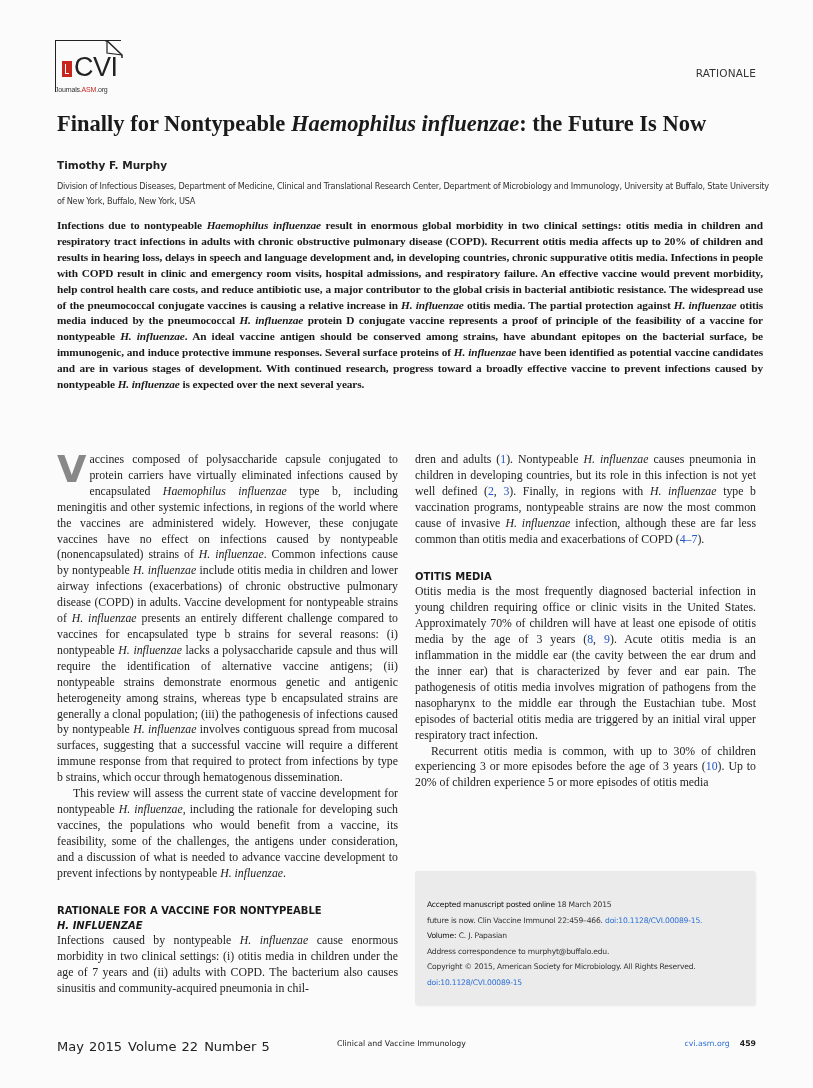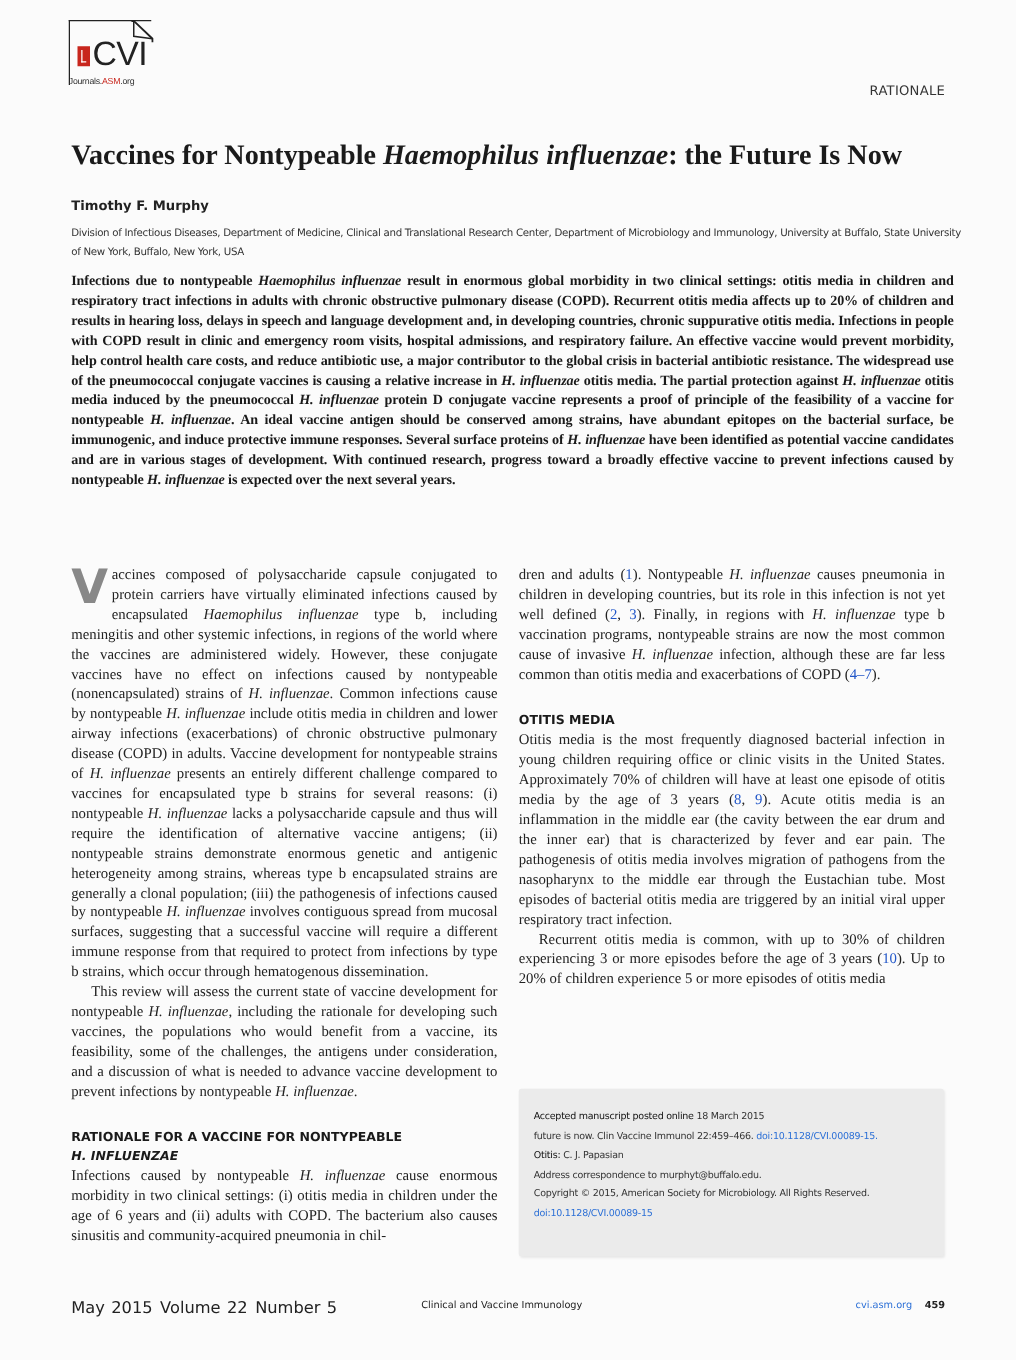--- a/index.html
+++ b/index.html
@@ -1,19 +1,19 @@
 <!DOCTYPE html>
 <html><head>
 <meta charset="utf-8">
 <style>
   * { box-sizing: border-box; margin: 0; padding: 0; }
   html, body { width: 813px; height: 1088px; background: #fbfbfb; overflow: hidden; }
   body { position: relative; color: #1a1a1a; font-family: "DejaVu Serif", serif; }
 
-  .logo { position: absolute; left: 55px; top: 16px; width: 76px; height: 58px; }
+  .logo { position: absolute; left: 55px; top: 40px; width: 76px; height: 58px; }
   .logo-frame { position: absolute; left: 0; top: 0; width: 66px; height: 52px; border-left: 1.5px solid #222; border-top: 1.5px solid #222; }
   .logo-fold { position: absolute; left: 50px; top: 0; }
   .logo-badge { position: absolute; left: 7px; top: 21px; width: 10px; height: 16px; background: #c8261d; }
   .logo-badge::after { content: ""; position: absolute; left: 3px; top: 3px; width: 3px; height: 9px; border-left: 1px solid #fff; border-bottom: 1px solid #fff; transform: skewX(-10px); }
   .logo-cvi { position: absolute; left: 19px; top: 14px; font-family: "Liberation Sans", sans-serif; font-size: 27px; letter-spacing: -0.5px; color: #222; line-height: 1; }
   .logo-url { position: absolute; left: 0; top: 46px; font-family: "Liberation Sans", sans-serif; font-size: 7px; color: #333; white-space: nowrap; letter-spacing: -0.2px; }
   .logo-url .asm { color: #c8261d; }
 
   .section-label { position: absolute; right: 57px; top: 67px; font-family: "DejaVu Sans", sans-serif; font-size: 10.5px; color: #333; letter-spacing: 0.2px; }
 
@@ -31,21 +31,21 @@
   .col-right { left: 415px; top: 452px; width: 341px; }
   .col p { margin: 0; }
   .col p.indent { text-indent: 16px; }
   .col i { font-style: italic; }
   .dropcap { float: left; font-family: "DejaVu Sans", sans-serif; font-size: 38px; line-height: 30px; color: #888; margin: 2px 3px 0 0; font-weight: bold; }
   .ref { color: #2156c8; }
 
   .heading { font-family: "DejaVu Sans", sans-serif; font-weight: bold; font-size: 10px; line-height: 15px; color: #1a1a1a; text-align: left; margin-top: 22px; }
   .heading i { font-style: italic; }
 
-  .infobox { position: absolute; left: 415px; top: 871px; width: 340px; height: 134px; background: #ebebeb; border-radius: 2px; box-shadow: 1px 1px 2px rgba(0,0,0,0.08); padding: 14px 12px 0 12px; font-family: "DejaVu Sans", sans-serif; font-size: 7.6px; line-height: 15.6px; color: #333; letter-spacing: -0.2px; }
+  .infobox { position: absolute; left: 415px; top: 871px; width: 340px; height: 134px; background: #ebebeb; border-radius: 2px; box-shadow: 1px 1px 2px rgba(0,0,0,0.08); padding: 26px 12px 0 12px; font-family: "DejaVu Sans", sans-serif; font-size: 7.6px; line-height: 15.6px; color: #333; letter-spacing: -0.2px; }
   .infobox .lbl { color: #111; font-weight: normal; }
   .infobox .lnk { color: #2b6fd6; }
   .infobox i { font-style: italic; }
   .infobox .row { white-space: nowrap; }
 
   .footer-left { position: absolute; left: 57px; top: 1039px; font-family: "DejaVu Sans", sans-serif; font-size: 13px; color: #222; word-spacing: 1px; }
   .footer-left span { margin-right: 6px; }
   .footer-center { position: absolute; left: 337px; top: 1039px; font-family: "DejaVu Sans", sans-serif; font-size: 7.8px; color: #222; }
   .footer-right { position: absolute; right: 57px; top: 1039px; font-family: "DejaVu Sans", sans-serif; font-size: 7.8px; color: #222; }
   .footer-right .url { color: #2b6fd6; margin-right: 10px; }
@@ -60,45 +60,45 @@
     <path d="M0 0.75 L2 0.75 L17 15 L17 18" fill="none" stroke="#222" stroke-width="1.5"></path>
     <path d="M2 0.75 L2 13 L17 15" fill="none" stroke="#222" stroke-width="1.2"></path>
   </svg>
   <div class="logo-badge"></div>
   <div class="logo-cvi">CVI</div>
   <div class="logo-url"><span>Journals.</span><span class="asm">ASM</span><span>.org</span></div>
 </div>
 
 <div class="section-label">RATIONALE</div>
 
-<h1 class="title"><span>Vaccines for Nontypeable </span><i>Haemophilus influenzae</i><span>: the Future Is Now</span></h1>
+<h1 class="title"><span>Finally for Nontypeable </span><i>Haemophilus influenzae</i><span>: the Future Is Now</span></h1>
 
 <div class="author">Timothy F. Murphy</div>
 <div class="affil">Division of Infectious Diseases, Department of Medicine, Clinical and Translational Research Center, Department of Microbiology and Immunology, University at Buffalo, State University of New York, Buffalo, New York, USA</div>
 
 <div class="abstract"><span>Infections due to nontypeable </span><i>Haemophilus influenzae</i><span> result in enormous global morbidity in two clinical settings: otitis media in children and respiratory tract infections in adults with chronic obstructive pulmonary disease (COPD). Recurrent otitis media affects up to 20% of children and results in hearing loss, delays in speech and language development and, in developing countries, chronic suppurative otitis media. Infections in people with COPD result in clinic and emergency room visits, hospital admissions, and respiratory failure. An effective vaccine would prevent morbidity, help control health care costs, and reduce antibiotic use, a major contributor to the global crisis in bacterial antibiotic resistance. The widespread use of the pneumococcal conjugate vaccines is causing a relative increase in </span><i>H. influenzae</i><span> otitis media. The partial protection against </span><i>H. influenzae</i><span> otitis media induced by the pneumococcal </span><i>H. influenzae</i><span> protein D conjugate vaccine represents a proof of principle of the feasibility of a vaccine for nontypeable </span><i>H. influenzae</i><span>. An ideal vaccine antigen should be conserved among strains, have abundant epitopes on the bacterial surface, be immunogenic, and induce protective immune responses. Several surface proteins of </span><i>H. influenzae</i><span> have been identified as potential vaccine candidates and are in various stages of development. With continued research, progress toward a broadly effective vaccine to prevent infections caused by nontypeable </span><i>H. influenzae</i><span> is expected over the next several years.</span></div>
 
 <div class="col col-left">
   <p><span class="dropcap">V</span><span>accines composed of polysaccharide capsule conjugated to protein carriers have virtually eliminated infections caused by encapsulated </span><i>Haemophilus influenzae</i><span> type b, including meningitis and other systemic infections, in regions of the world where the vaccines are administered widely. However, these conjugate vaccines have no effect on infections caused by nontypeable (nonencapsulated) strains of </span><i>H. influenzae</i><span>. Common infections cause by nontypeable </span><i>H. influenzae</i><span> include otitis media in children and lower airway infections (exacerbations) of chronic obstructive pulmonary disease (COPD) in adults. Vaccine development for nontypeable strains of </span><i>H. influenzae</i><span> presents an entirely different challenge compared to vaccines for encapsulated type b strains for several reasons: (i) nontypeable </span><i>H. influenzae</i><span> lacks a polysaccharide capsule and thus will require the identification of alternative vaccine antigens; (ii) nontypeable strains demonstrate enormous genetic and antigenic heterogeneity among strains, whereas type b encapsulated strains are generally a clonal population; (iii) the pathogenesis of infections caused by nontypeable </span><i>H. influenzae</i><span> involves contiguous spread from mucosal surfaces, suggesting that a successful vaccine will require a different immune response from that required to protect from infections by type b strains, which occur through hematogenous dissemination.</span></p>
   <p class="indent"><span>This review will assess the current state of vaccine development for nontypeable </span><i>H. influenzae</i><span>, including the rationale for developing such vaccines, the populations who would benefit from a vaccine, its feasibility, some of the challenges, the antigens under consideration, and a discussion of what is needed to advance vaccine development to prevent infections by nontypeable </span><i>H. influenzae</i><span>.</span></p>
   <div class="heading"><span>RATIONALE FOR A VACCINE FOR NONTYPEABLE</span><br><i>H. INFLUENZAE</i></div>
-  <p><span>Infections caused by nontypeable </span><i>H. influenzae</i><span> cause enormous morbidity in two clinical settings: (i) otitis media in children under the age of 6 years and (ii) adults with COPD. The bacterium also causes sinusitis and community-acquired pneumonia in chil-</span></p>
+  <p><span>Infections caused by nontypeable </span><i>H. influenzae</i><span> cause enormous morbidity in two clinical settings: (i) otitis media in children under the age of 7 years and (ii) adults with COPD. The bacterium also causes sinusitis and community-acquired pneumonia in chil-</span></p>
 </div>
 
 <div class="col col-right">
   <p><span>dren and adults (</span><a class="ref">1</a><span>). Nontypeable </span><i>H. influenzae</i><span> causes pneumonia in children in developing countries, but its role in this infection is not yet well defined (</span><a class="ref">2</a><span>, </span><a class="ref">3</a><span>). Finally, in regions with </span><i>H. influenzae</i><span> type b vaccination programs, nontypeable strains are now the most common cause of invasive </span><i>H. influenzae</i><span> infection, although these are far less common than otitis media and exacerbations of COPD (</span><a class="ref">4–7</a><span>).</span></p>
   <div class="heading">OTITIS MEDIA</div>
   <p><span>Otitis media is the most frequently diagnosed bacterial infection in young children requiring office or clinic visits in the United States. Approximately 70% of children will have at least one episode of otitis media by the age of 3 years (</span><a class="ref">8</a><span>, </span><a class="ref">9</a><span>). Acute otitis media is an inflammation in the middle ear (the cavity between the ear drum and the inner ear) that is characterized by fever and ear pain. The pathogenesis of otitis media involves migration of pathogens from the nasopharynx to the middle ear through the Eustachian tube. Most episodes of bacterial otitis media are triggered by an initial viral upper respiratory tract infection.</span></p>
   <p class="indent"><span>Recurrent otitis media is common, with up to 30% of children experiencing 3 or more episodes before the age of 3 years (</span><a class="ref">10</a><span>). Up to 20% of children experience 5 or more episodes of otitis media</span></p>
 </div>
 
 <div class="infobox">
   <div class="row"><span class="lbl">Accepted manuscript posted online</span> <span>18 March 2015</span></div>
   <div class="row"><span>future is now. Clin Vaccine Immunol 22:459–466. </span><a class="lnk">doi:10.1128/CVI.00089-15.</a></div>
-  <div class="row"><span class="lbl">Otitis:</span> <span>C. J. Papasian</span></div>
+  <div class="row"><span class="lbl">Volume:</span> <span>C. J. Papasian</span></div>
   <div class="row">Address correspondence to murphyt@buffalo.edu.</div>
   <div class="row">Copyright © 2015, American Society for Microbiology. All Rights Reserved.</div>
   <div class="row"><a class="lnk">doi:10.1128/CVI.00089-15</a></div>
 </div>
 
 <div class="footer-left"><span>May 2015</span><span>Volume 22</span><span>Number 5</span></div>
 <div class="footer-center">Clinical and Vaccine Immunology</div>
 <div class="footer-right"><a class="url">cvi.asm.org</a><span class="pg">459</span></div>
 
 </body></html>

